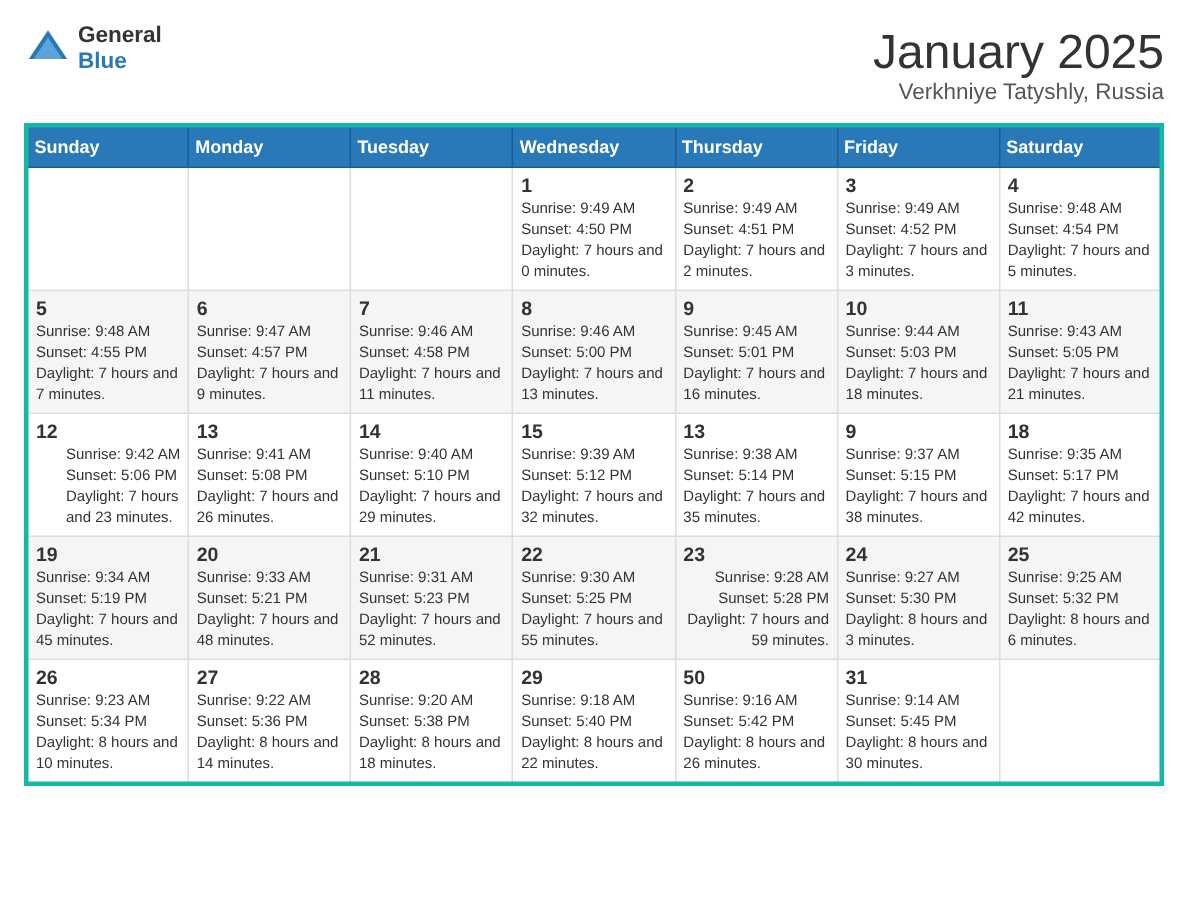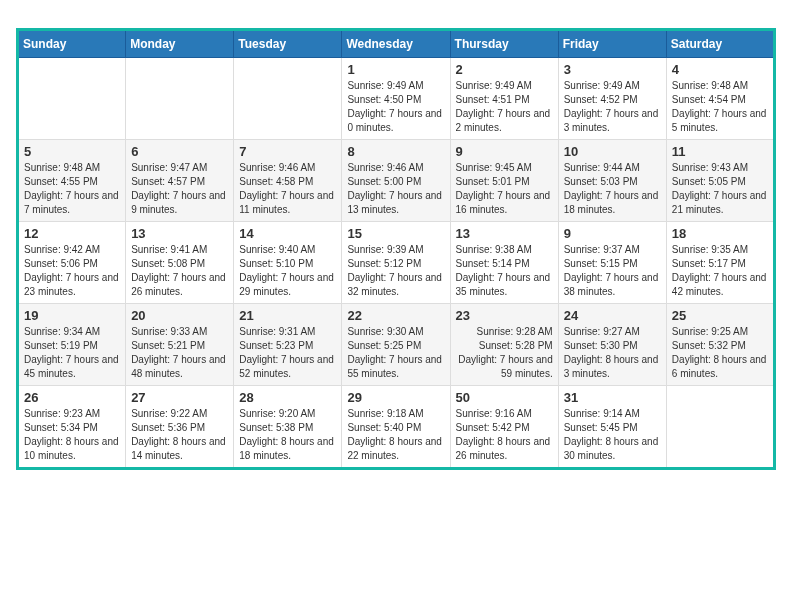--- a/index.html
+++ b/index.html
@@ -91,20 +91,34 @@
       color: #333;
     }
     .empty-cell {
       background: #f9f9f9;
     }
   </style>
 </head>
 <body>
 
 <div class="header">
+  <div class="logo">
+    <svg class="logo-icon" viewBox="0 0 40 40">
+      <polygon points="20,4 36,28 4,28" fill="#2979b8"></polygon>
+      <polygon points="20,10 32,28 8,28" fill="#5ba3d9"></polygon>
+    </svg>
+    <div class="logo-text">
+      <span class="logo-general">General</span>
+      <span class="logo-blue">Blue</span>
+    </div>
+  </div>
+  <div class="title-block">
+    <div class="month-title">January 2025</div>
+    <div class="location-title">Verkhniye Tatyshly, Russia</div>
+  </div>
 </div>
 
 <table class="calendar">
   <thead>
     <tr>
     <th>Sunday</th>
         <th>Monday</th>
         <th>Tuesday</th>
         <th>Wednesday</th>
         <th>Thursday</th>
@@ -182,21 +196,21 @@
         <td>
           <span class="day-num">11</span>
           <div class="day-info" style="white-space: pre-line;">Sunrise: 9:43 AM
 Sunset: 5:05 PM
 Daylight: 7 hours and 21 minutes.</div>
         </td>
       </tr>
       <tr>
         <td>
           <span class="day-num">12</span>
-          <div class="day-info" style="white-space: pre-line;">Sunrise: 9:42 AM
+          <div class="day-info" style="white-space: pre-line; margin-left: 20px;">Sunrise: 9:42 AM
 Sunset: 5:06 PM
 Daylight: 7 hours and 23 minutes.</div>
         </td>
         <td>
           <span class="day-num">13</span>
           <div class="day-info" style="white-space: pre-line;">Sunrise: 9:41 AM
 Sunset: 5:08 PM
 Daylight: 7 hours and 26 minutes.</div>
         </td>
         <td>

